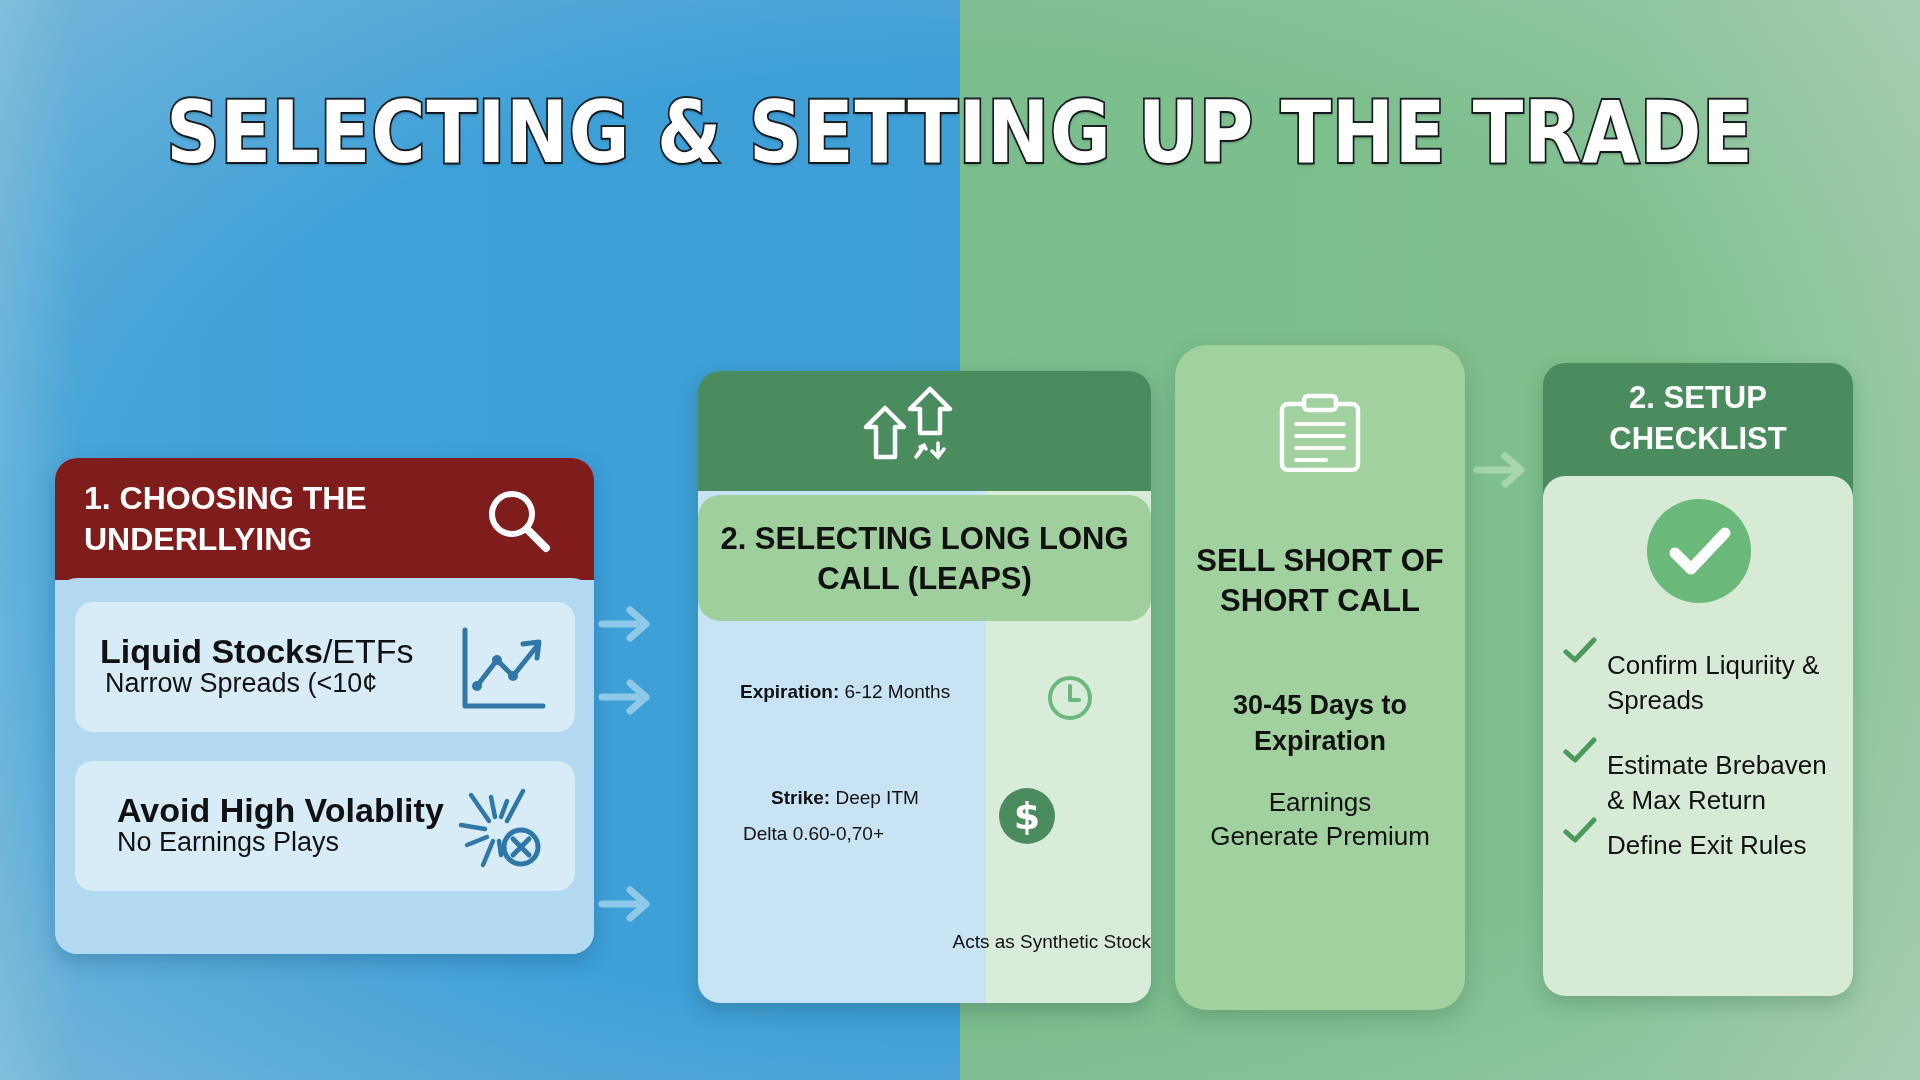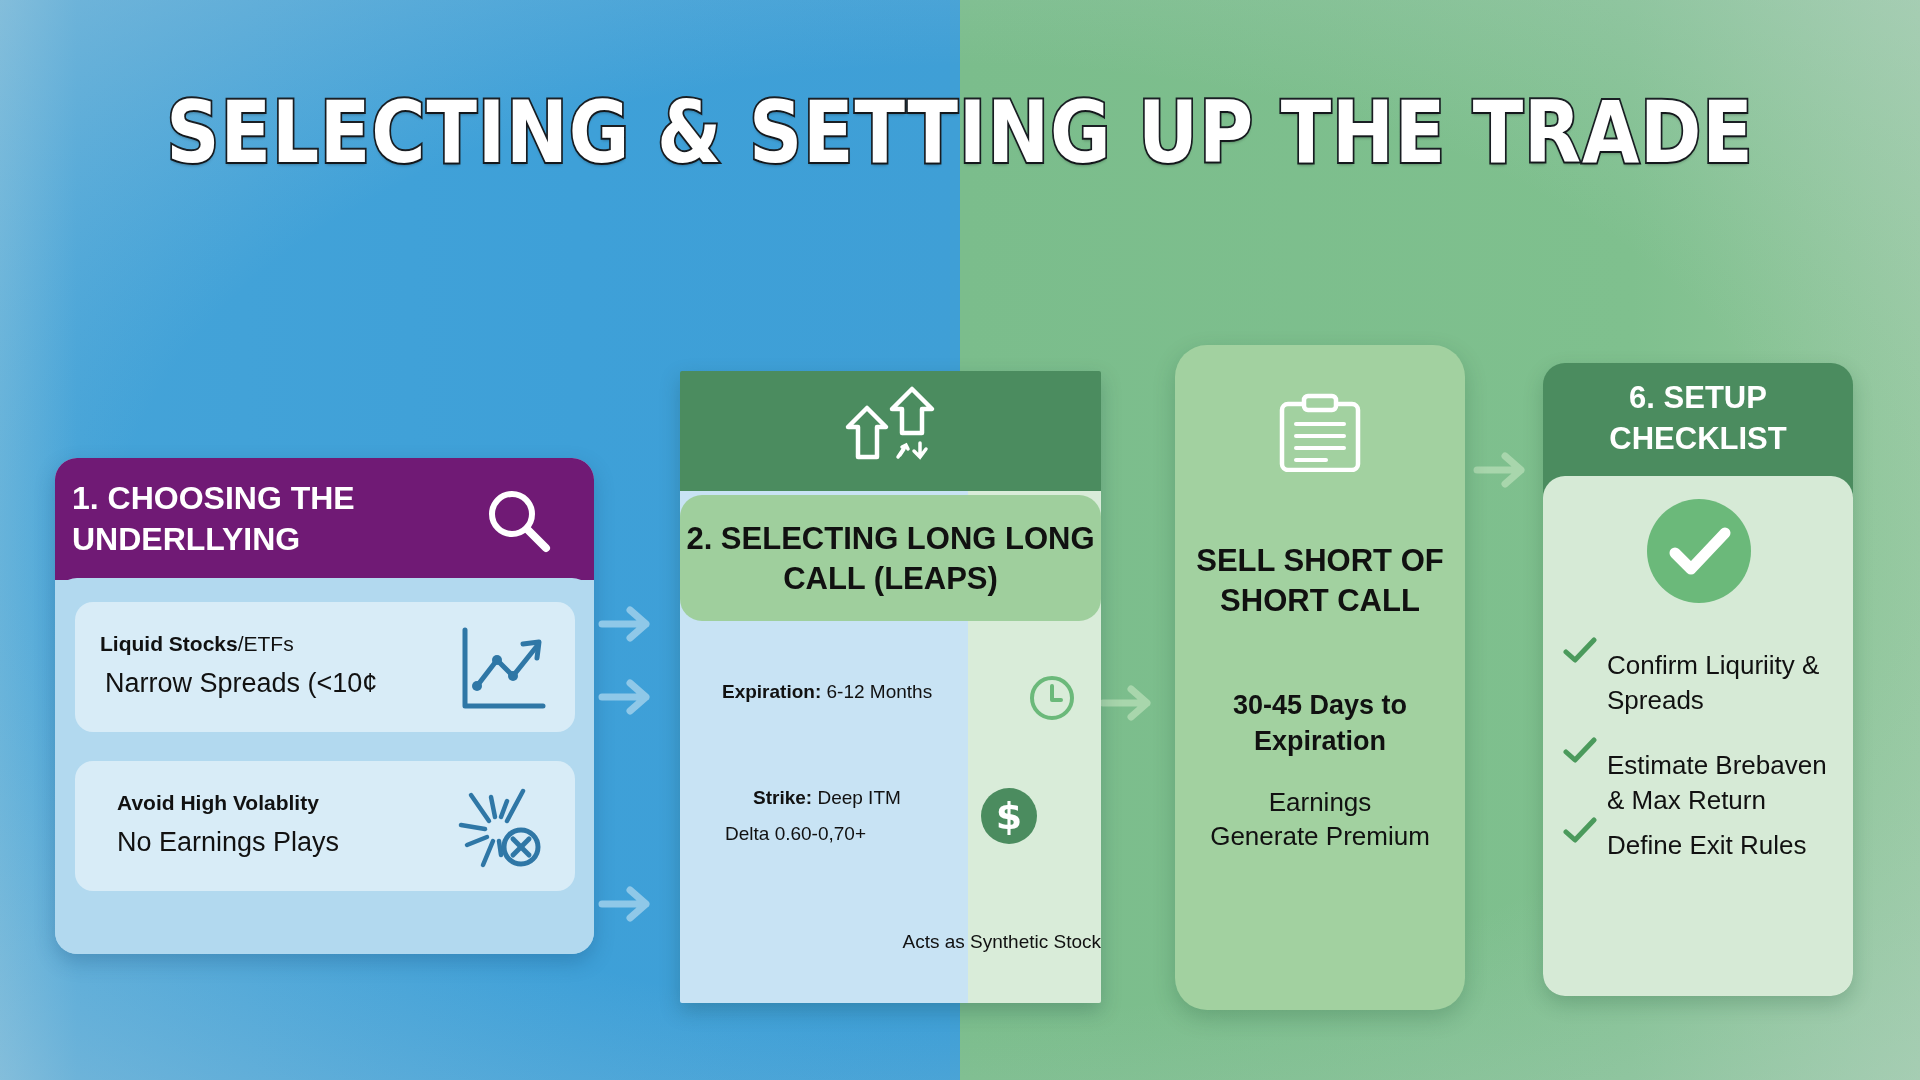--- a/index.html
+++ b/index.html
@@ -32,54 +32,54 @@
     transform: scaleX(0.86);
   }
   
   .card1 {
     position: absolute; left: 55px; top: 458px; width: 539px; height: 496px;
     border-radius: 22px; overflow: hidden;
     background: #b2d9ef;
     box-shadow: 0 8px 20px rgba(20,60,100,0.25);
   }
   .card1-header {
-    height: 122px; background: #701a75; position: relative;
-    padding: 20px 0 0 17px;
+    height: 122px; background: #7f1d1d; position: relative;
+    padding: 20px 0 0 29px;
   }
   .card1-title {
     color: #fff; font-weight: 700; font-size: 32px; line-height: 41px; width: 340px;
   }
   .card1-search {
     position: absolute; right: 40px; top: 28px; width: 70px; height: 70px;
   }
   .card1-body {
     position: absolute; top: 120px; left: 0; right: 0; bottom: 0;
     background: #b2d9ef; border-radius: 22px 22px 0 0;
   }
   .sub-item {
     position: absolute; left: 20px; width: 500px; height: 130px;
     background: #d8ecf7; border-radius: 18px;
   }
   .sub-item.a { top: 24px; }
   .sub-item.b { top: 183px; }
-  .sub-line1 { position: absolute; font-size: 21px; color: #111; }
+  .sub-line1 { position: absolute; font-size: 34px; color: #111; }
   .sub-line2 { position: absolute; font-size: 27px; color: #111; }
   .sub-item.a .sub-line1 { left: 25px; top: 30px; }
   .sub-item.a .sub-line2 { left: 30px; top: 66px; }
   .sub-item.b .sub-line1 { left: 42px; top: 30px; font-weight: 700; }
   .sub-item.b .sub-line2 { left: 42px; top: 66px; }
   .sub-item .icon { position: absolute; right: 28px; top: 22px; width: 90px; height: 90px; }
   .bold { font-weight: 700; }
 
   .arrow { position: absolute; width: 56px; height: 40px; }
 
   
   .card2 {
-    position: absolute; left: 680px; top: 371px; width: 421px; height: 632px;
-    border-radius: 2px; overflow: hidden;
+    position: absolute; left: 698px; top: 371px; width: 453px; height: 632px;
+    border-radius: 22px; overflow: hidden;
     box-shadow: 0 8px 20px rgba(20,60,60,0.25);
   }
   .card2-header { position: absolute; left: 0; top: 0; width: 100%; height: 140px; background: #4b8c5f; }
   .card2-icon { position: absolute; left: 160px; top: 12px; width: 110px; height: 90px; }
   .card2-body-left { position: absolute; left: 0; top: 120px; width: 288px; bottom: 0; background: #c8e3f4; }
   .card2-body-right { position: absolute; left: 288px; top: 120px; right: 0; bottom: 0; background: #d9ecd9; }
   .card2-sub {
     position: absolute; left: 0; top: 124px; width: 100%; height: 126px;
     background: #9fcf9d; border-radius: 22px;
     text-align: center; padding-top: 24px;
@@ -231,21 +231,21 @@
   </svg>
   <div class="card3-title">SELL SHORT OF SHORT CALL</div>
   <div class="card3-days">30-45 Days to Expiration</div>
   <div class="card3-gen">
     <div>Earnings</div>
     <div>Generate Premium</div>
   </div>
 </div>
 
 <div class="card4">
-  <div class="card4-title">6. SETUP CHECKLIST</div>
+  <div class="card4-title">2. SETUP CHECKLIST</div>
   <div class="card4-body">
     <svg class="card4-check" viewBox="0 0 104 104">
       <circle cx="52" cy="52" r="52" fill="#6bb97a"></circle>
       <polyline points="28,54 44,70 78,34" fill="none" stroke="#fff" stroke-width="11" stroke-linecap="round" stroke-linejoin="round"></polyline>
     </svg>
 
     <div class="check-item" style="top:158px;">
       <svg class="tick" viewBox="0 0 34 28">
           <polyline points="3,16 12,24 31,4" fill="none" stroke="#4b9a5c" stroke-width="5" stroke-linecap="round" stroke-linejoin="round"></polyline>
         </svg>

